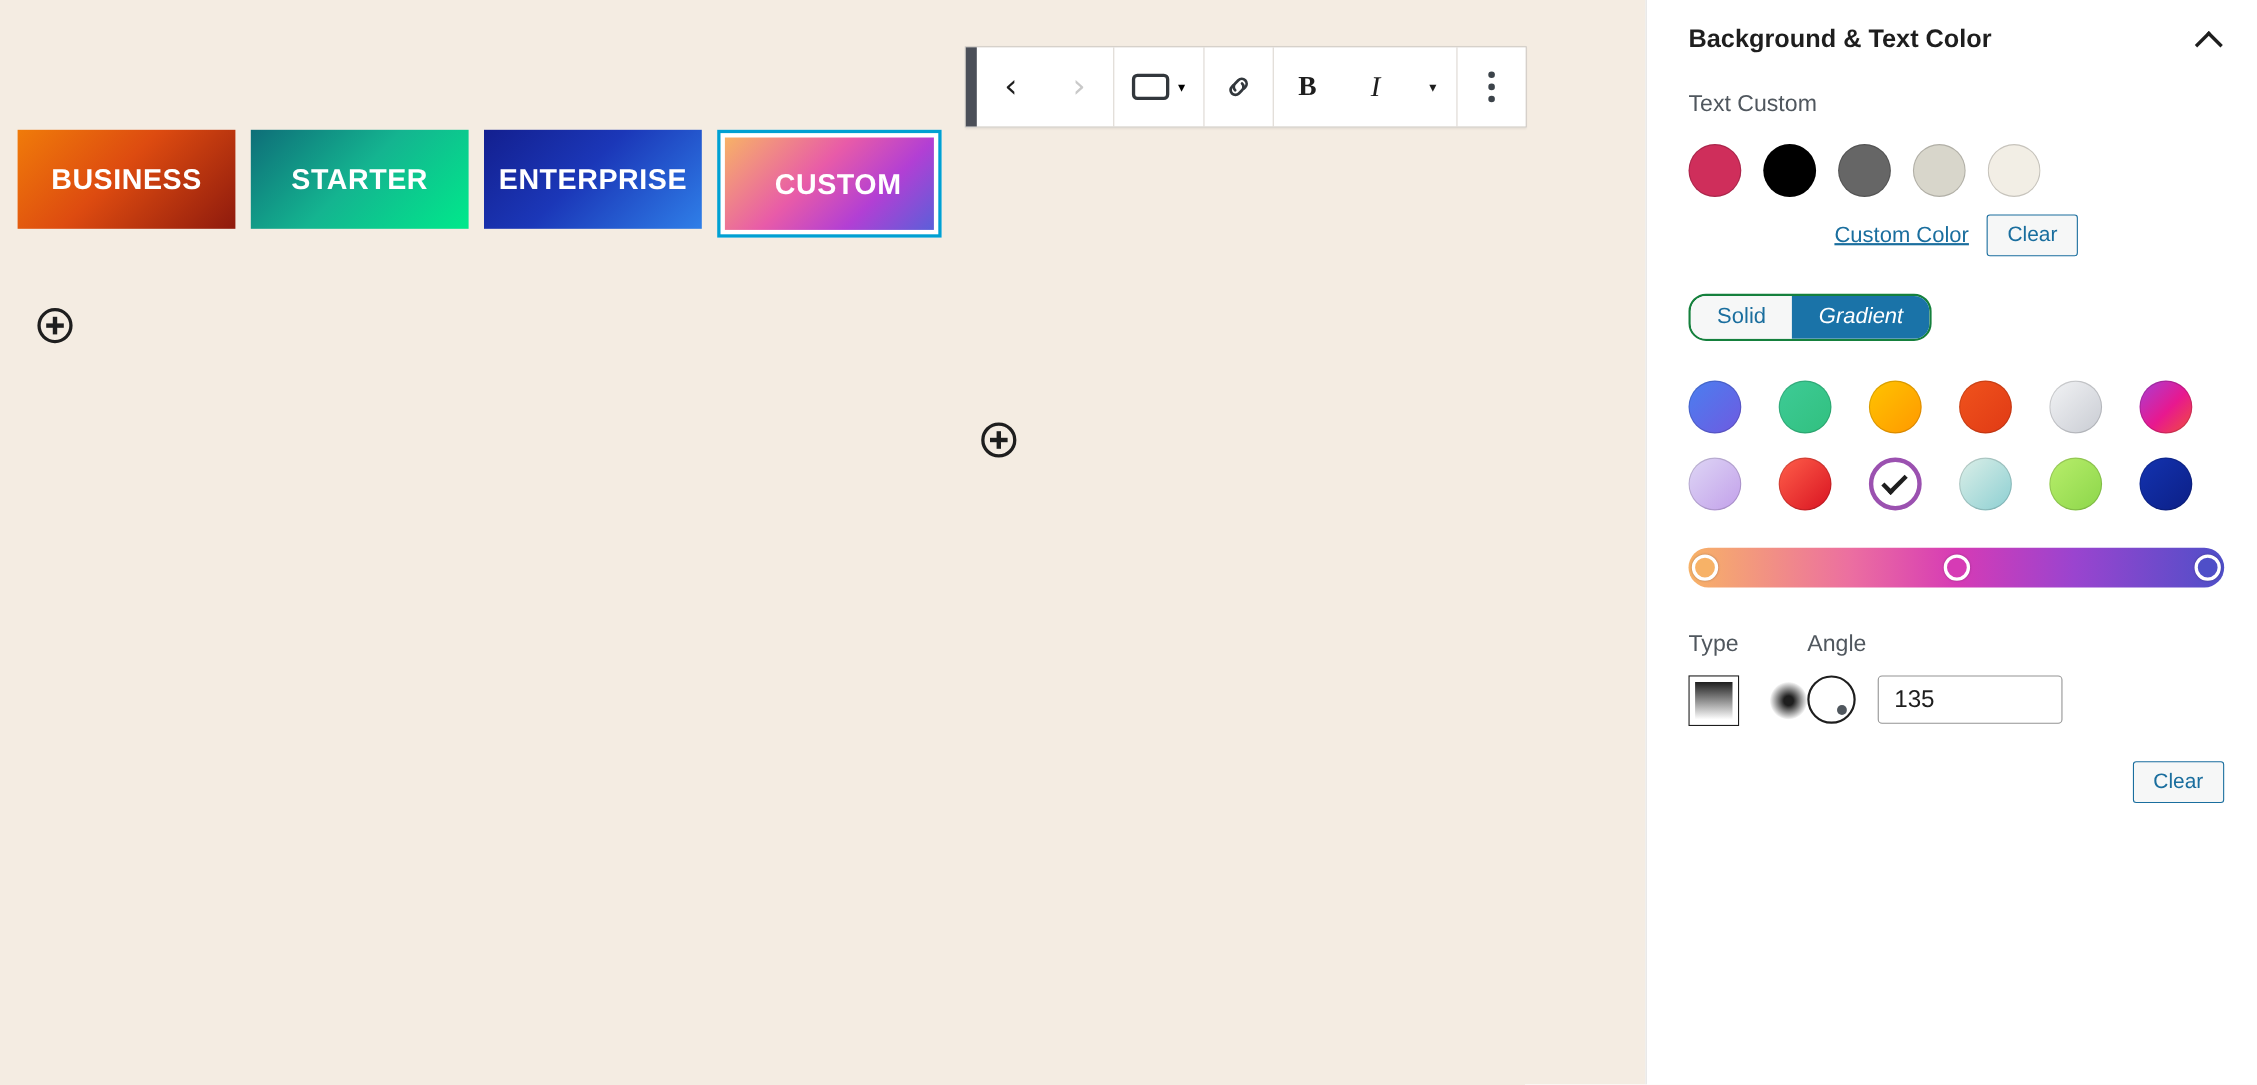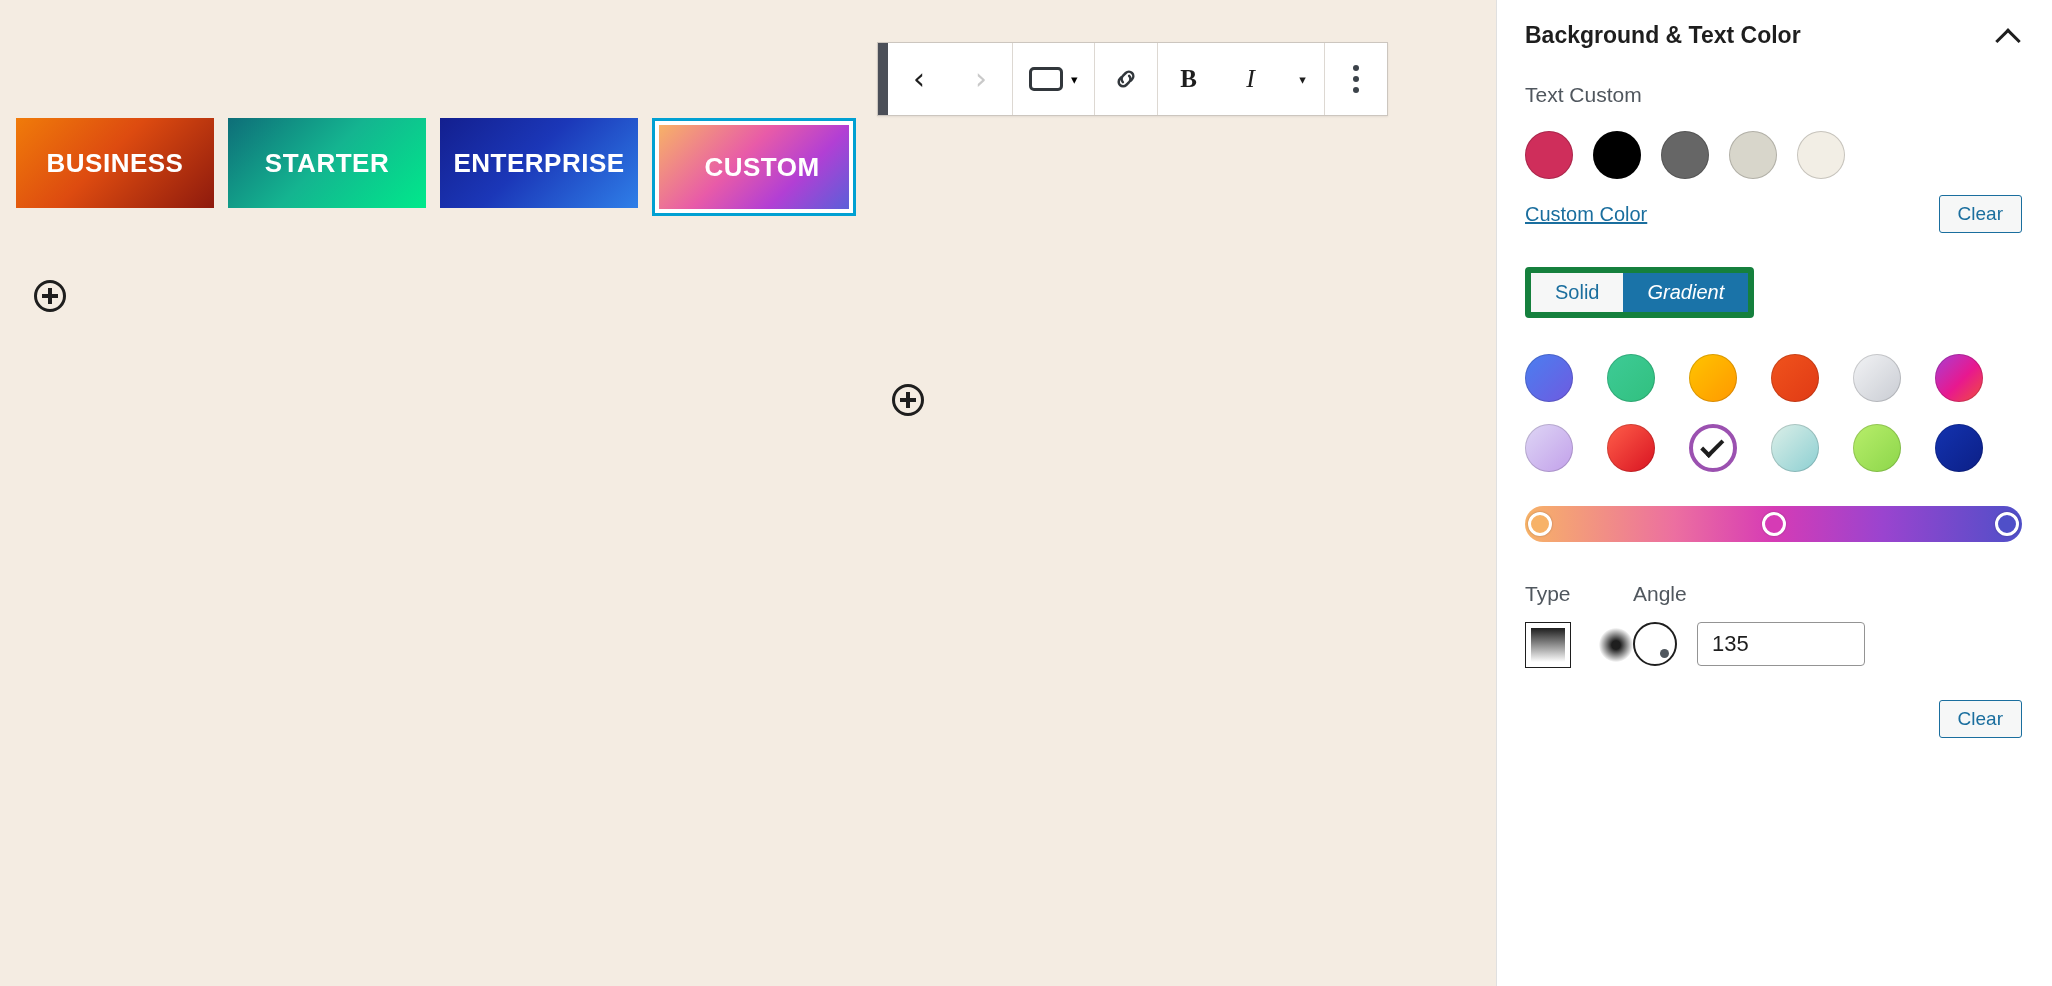--- a/index.html
+++ b/index.html
@@ -108,21 +108,21 @@
   .inserter::after  { width: 4px; height: 16px; }
   #inserter-left  { left: 34px; top: 280px; }
   #inserter-right { left: 892px; top: 384px; }
 
   
   #sidebar {
     width: 556px; height: 986px;
     flex: 0 0 556px;
     background: #fff;
     border-left: 1px solid #e0e0e0;
-    padding: 22px 30px 0 28px;
+    padding: 22px 30px 0 38px;
     overflow: hidden;
     position: relative;
   }
   .panel-head {
     display: flex; align-items: center; justify-content: space-between;
     margin-bottom: 34px;
   }
   .panel-title { font-size: 23px; font-weight: 700; color: #1e1e1e; }
   .chevron-up {
     width: 26px; height: 26px;
@@ -141,21 +141,21 @@
     font-size: 21px; color: #50575e;
     margin-bottom: 24px;
   }
   .swatch-row { display: flex; gap: 20px; margin-bottom: 16px; }
   .swatch {
     width: 48px; height: 48px; border-radius: 50%;
     box-shadow: inset 0 0 0 1px rgba(0,0,0,.18);
     cursor: pointer; flex: 0 0 48px;
   }
   .link-row {
-    display: flex; align-items: center; justify-content: space-between;
+    display: flex; align-items: center; justify-content: center;
     gap: 16px; margin-bottom: 34px;
   }
   .custom-link {
     font-size: 20px; color: #1a6e9e;
     text-decoration: underline; cursor: pointer;
   }
   .clear-btn {
     font-size: 19px; color: #1a6e9e;
     background: #f6f7f7;
     border: 1px solid #1a6e9e;
@@ -167,22 +167,22 @@
   .bg-row { display: flex; align-items: center; gap: 22px; margin-bottom: 20px; }
   .bg-label { font-size: 21px; color: #50575e; }
   .bg-preview {
     width: 40px; height: 28px;
     box-shadow: inset 0 0 0 1px rgba(0,0,0,.18);
     cursor: pointer;
   }
 
   .seg {
     display: inline-flex;
-    border: 6px solid #15803d;
-    border-radius: 4px;
+    border: 2px solid #15803d;
+    border-radius: 16px;
     overflow: hidden;
     margin-bottom: 36px;
     text-align: center;
   }
   .seg-item {
     font-size: 20px;
     padding: 8px 24px;
     background: #f6f7f7;
     color: #1a6e9e;
     cursor: pointer;

